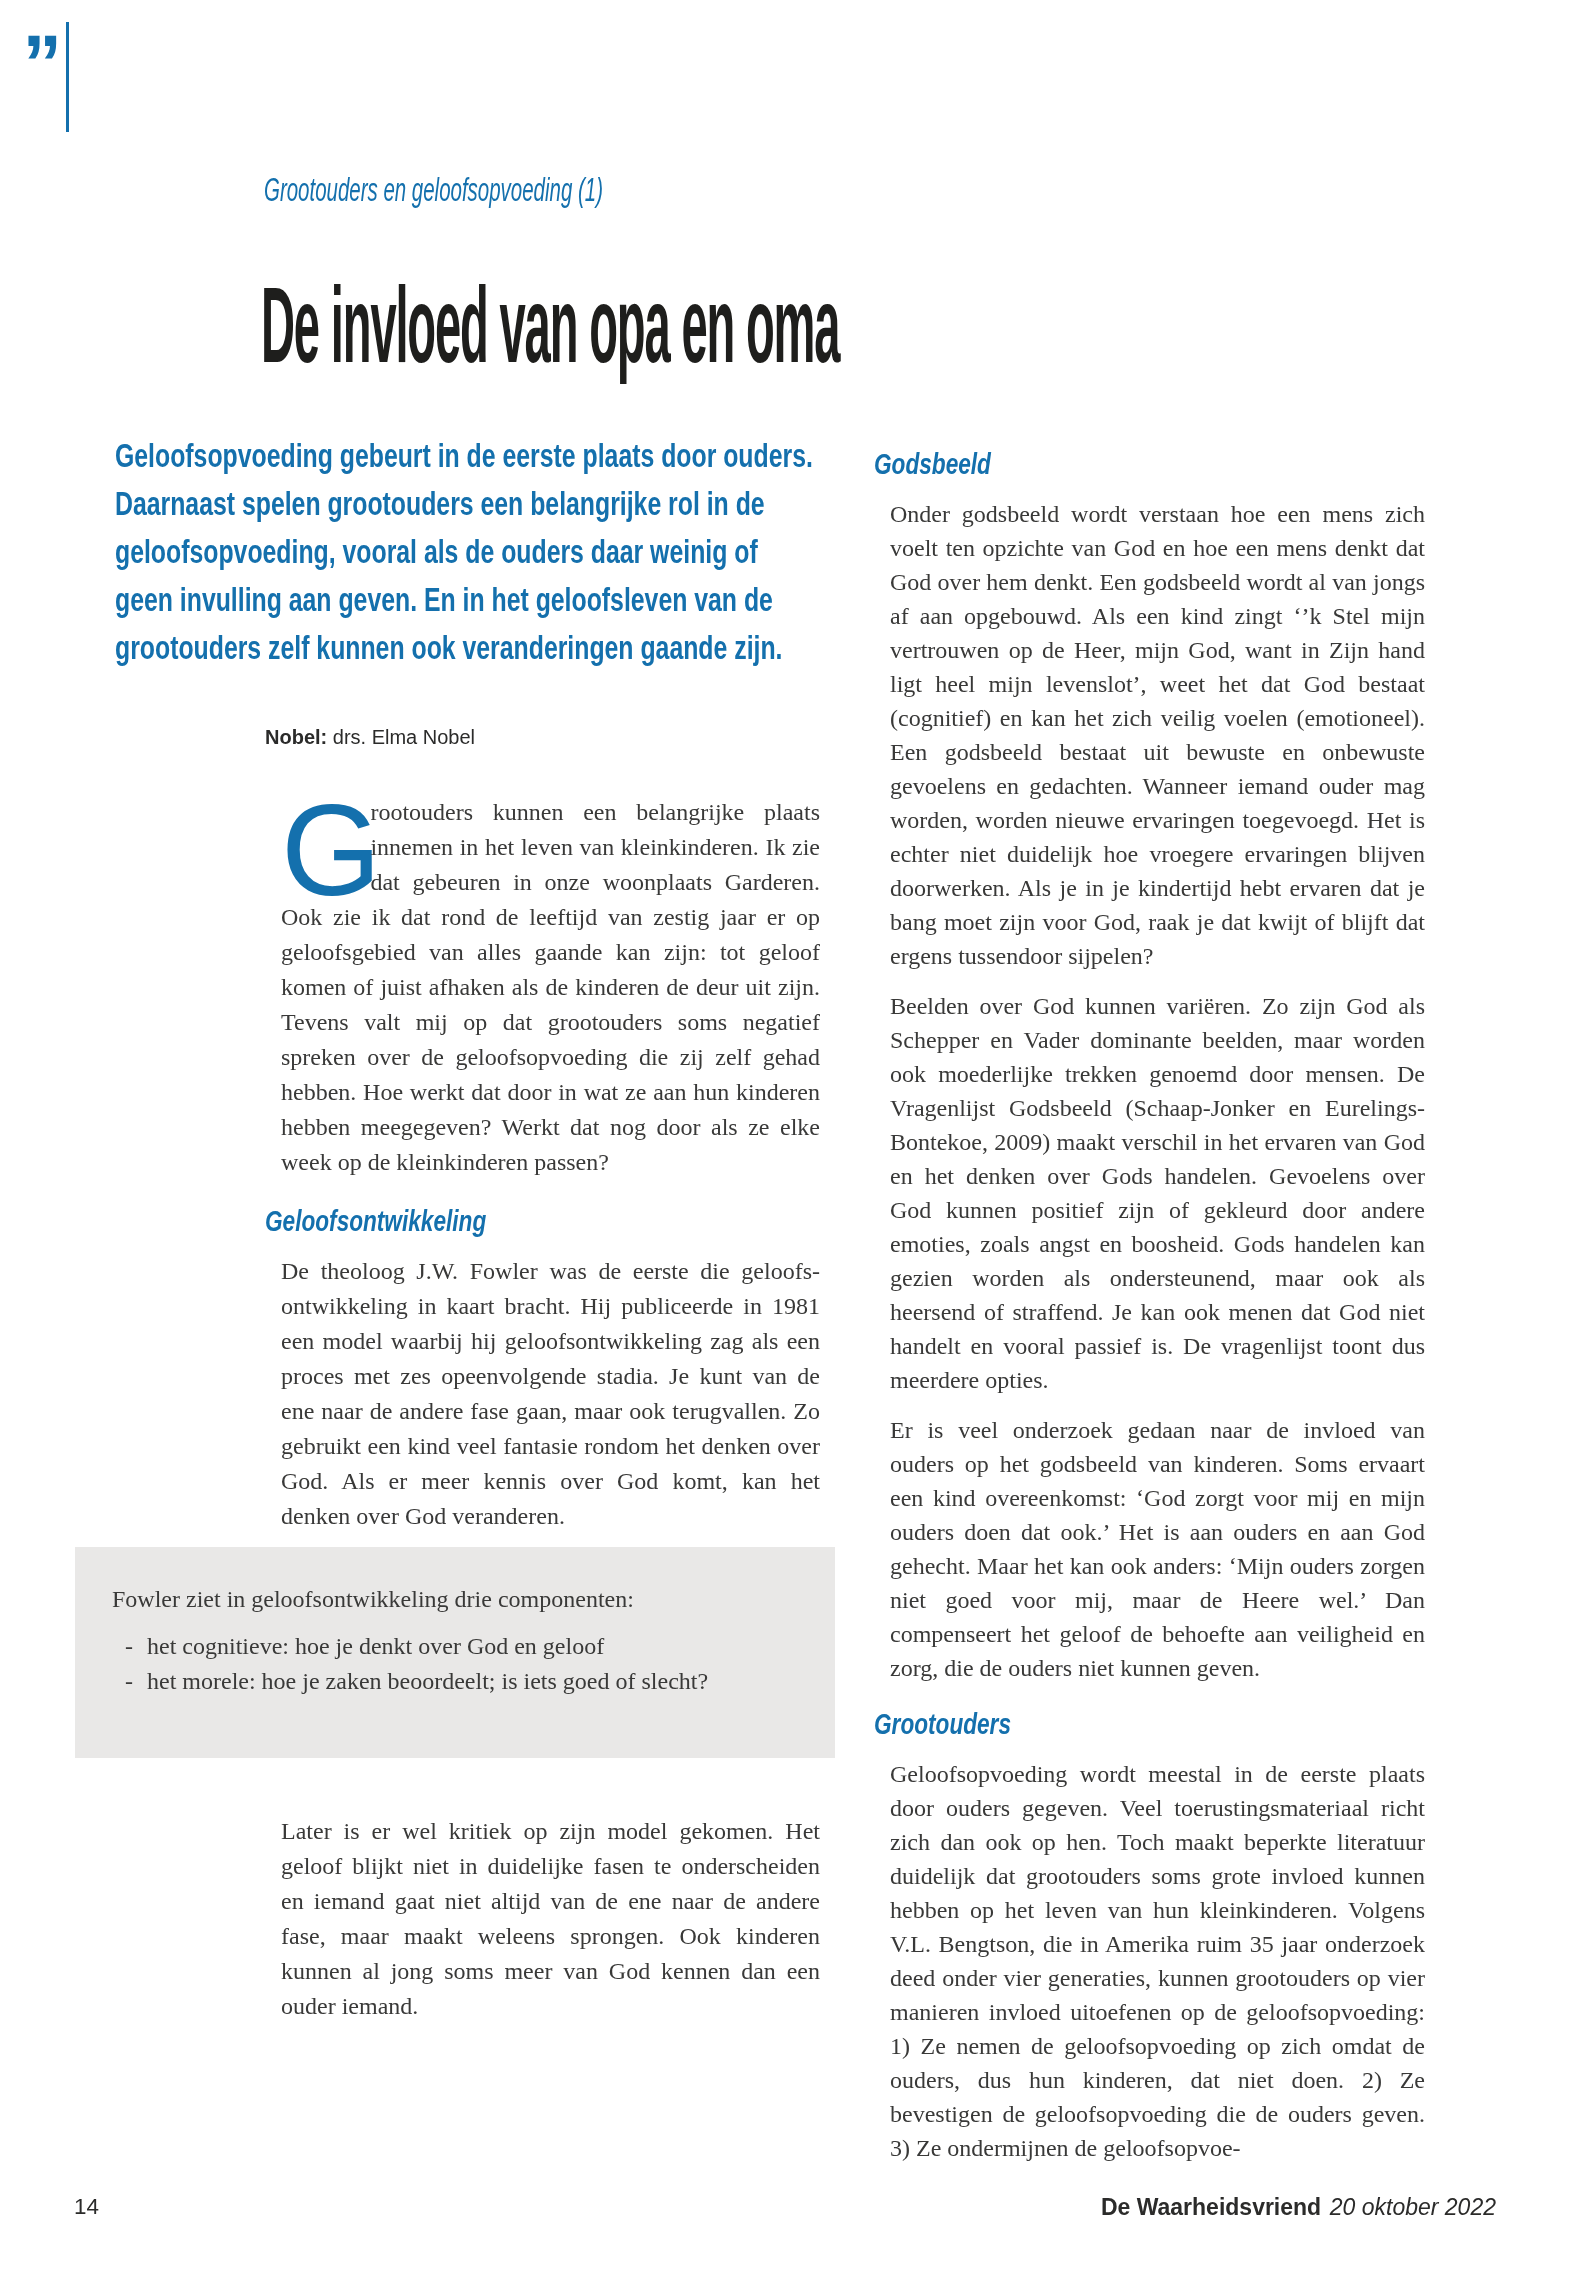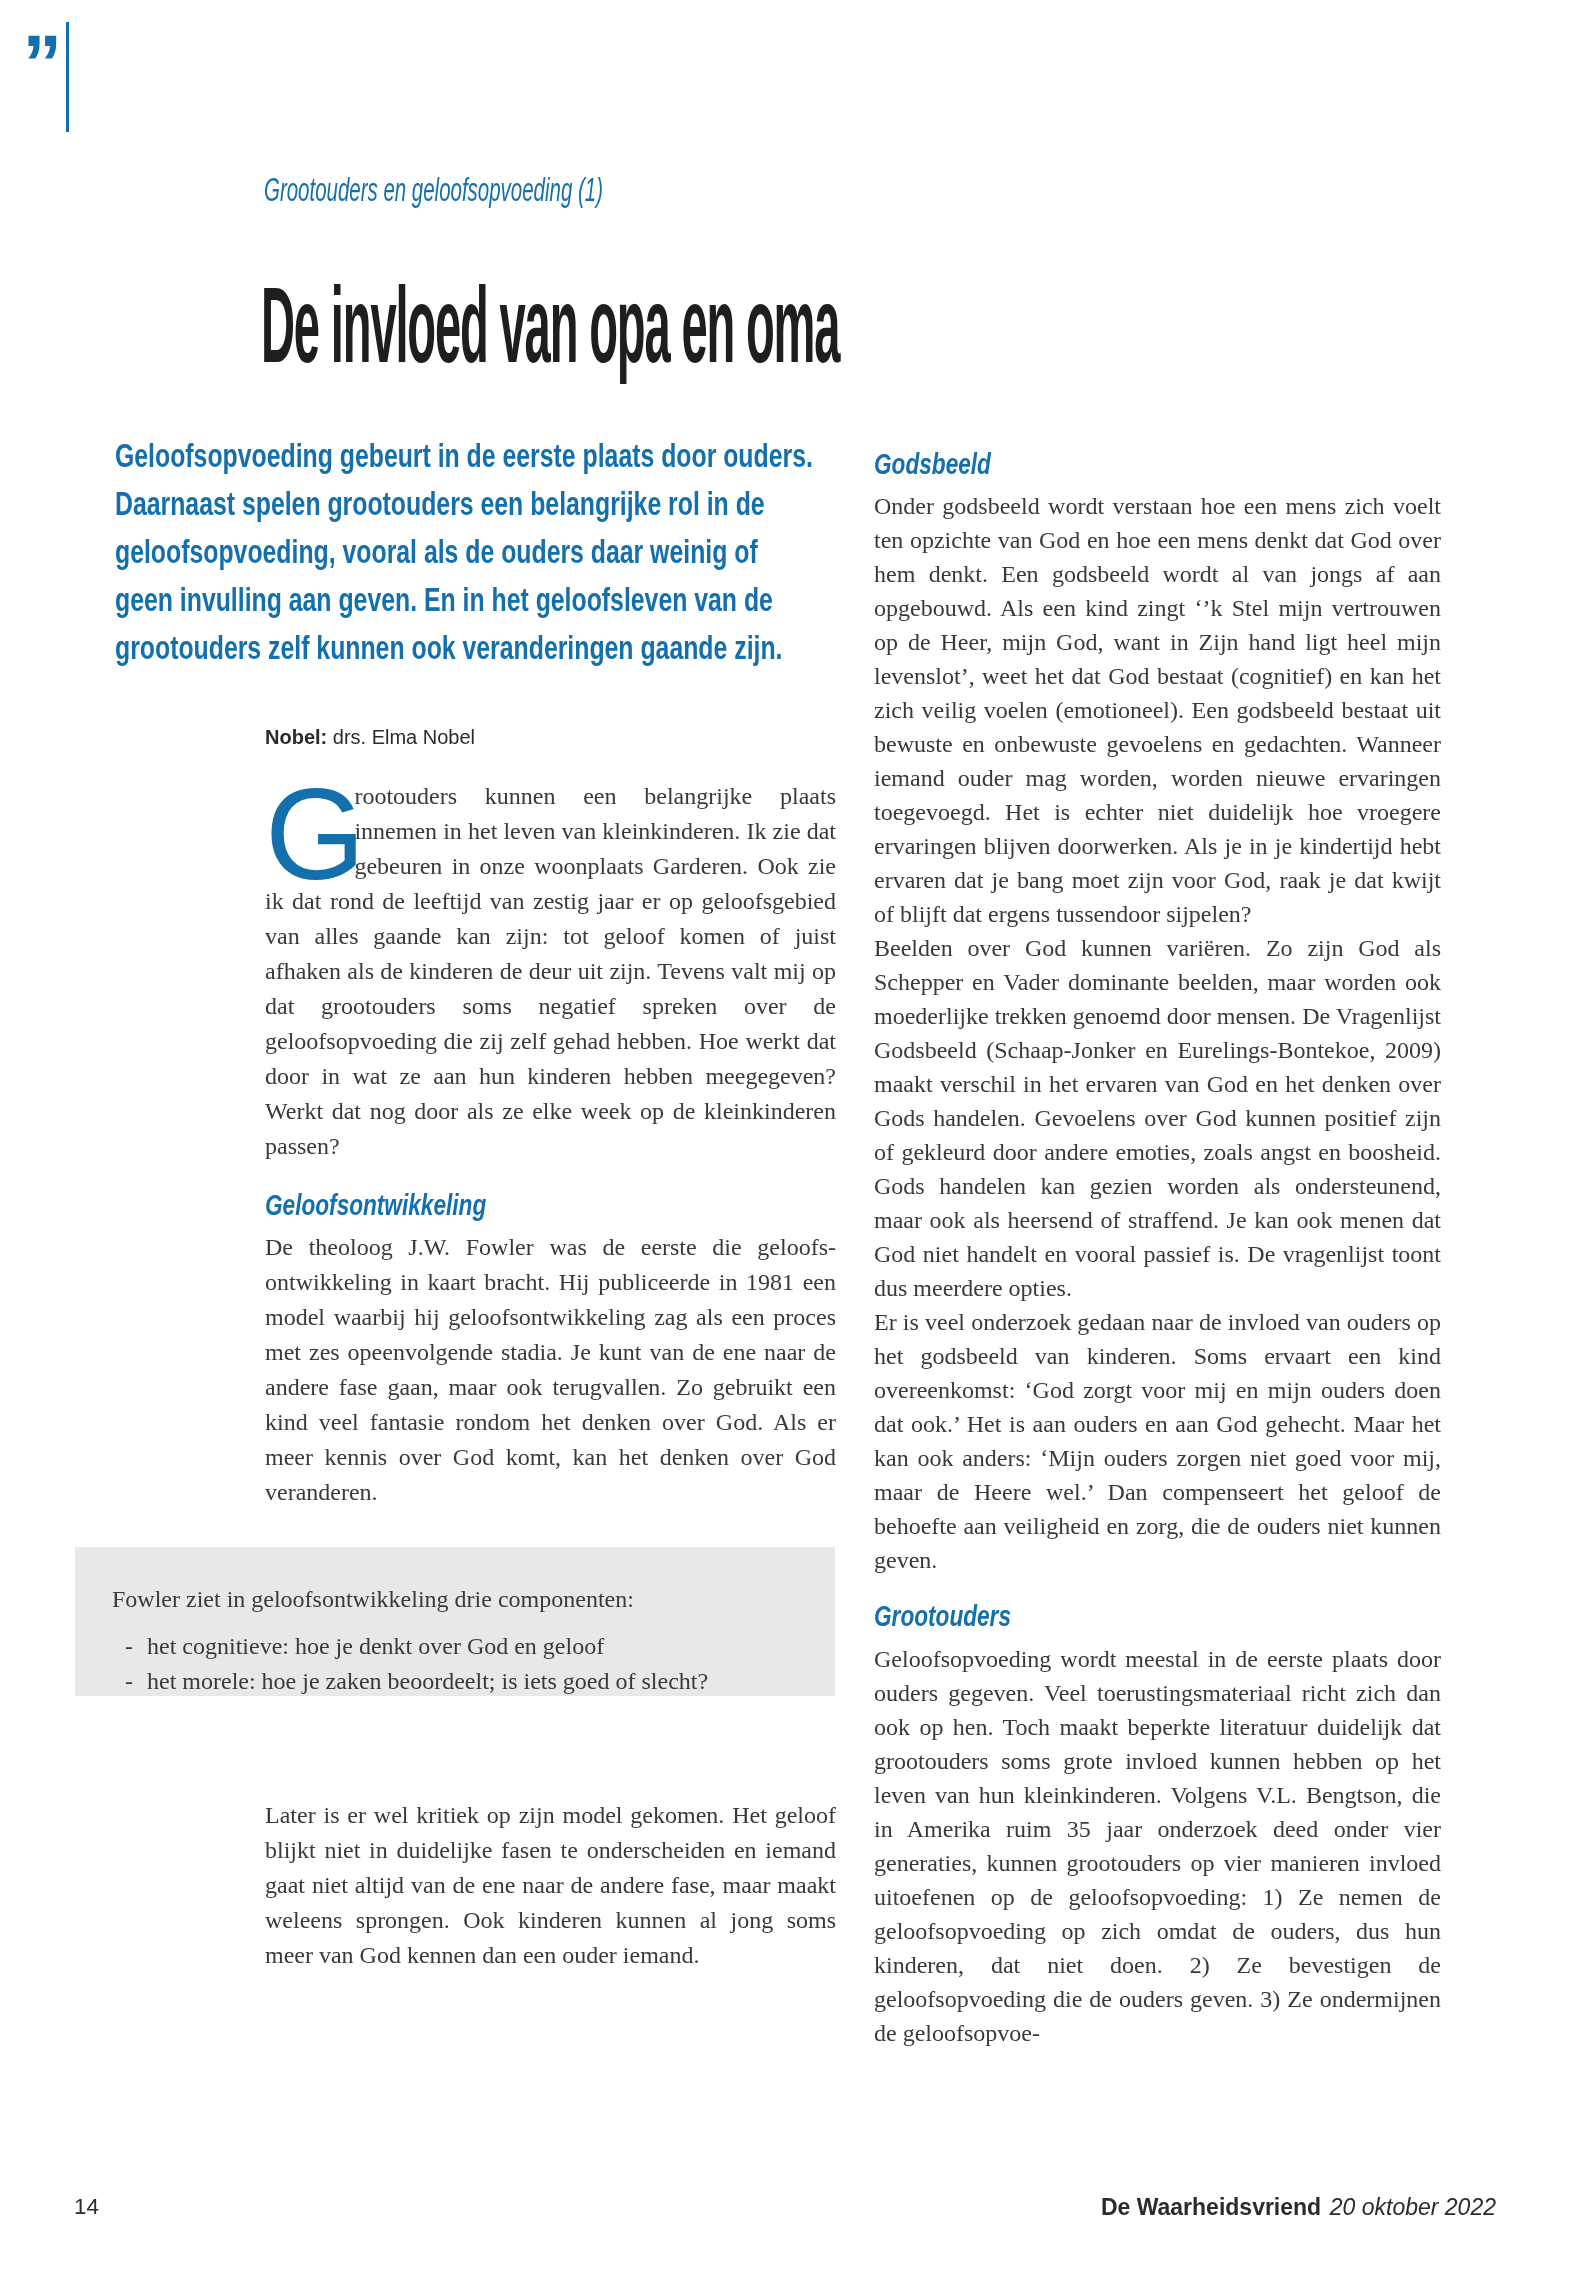--- a/index.html
+++ b/index.html
@@ -31,41 +31,41 @@
   }
   .standfirst .line{white-space:nowrap;}
   .byline{
     position:absolute;left:265px;top:725px;
     font:400 20px/1.2 "Liberation Sans", sans-serif;color:#2b2b2a;
   }
   .byline .lbl{font-weight:bold;}
 
   
   .col{position:absolute;width:571px;text-align:justify;}
-  .col p{margin:0;font-size:24px;line-height:35px;}
+  .col p{margin:16px;font-size:24px;line-height:35px;}
   #left-flow-1{left:265px;top:779px;}
   #left-flow-2{left:265px;top:1798px;}
   #right-flow{left:874px;top:449px;width:567px;}
   #right-flow p{line-height:34px;}
 
   .dropcap{
     float:left;color:#1470ad;
     font:400 129px/100px "Liberation Sans", sans-serif;
     width:79px;height:98px;margin:5.2px 10.4px 0 0;
   }
   .sec-heading{
     font:italic bold 29px/1.1 "Liberation Sans", sans-serif;color:#1470ad;
     transform:scaleX(0.78);transform-origin:0 0;white-space:nowrap;
     margin:0 0 8.6px 0;text-align:left;
   }
   .mt{margin-top:26px;}
   .gap-top{margin-top:35px !important;}
 
   .fowler-box{
-    position:absolute;left:75px;top:1547px;width:760px;height:149px;
+    position:absolute;left:75px;top:1547px;width:760px;height:211px;
     background:#e9e8e7;box-sizing:border-box;padding:35px 36px 0 37px;
     font-size:24px;line-height:35px;color:#393938;text-align:left;font-family:Liberation Serif, serif;
   }
   .fowler-box p{margin:0;}
   .fowler-box ul{list-style:none;margin:12px;padding:0;}
   .fowler-box li{position:relative;padding-left:23px;}
   .fowler-box li::before{content:"-";position:absolute;left:0.9px;top:0;}
 
   .footer-page-num{
     position:absolute;left:74px;top:2194px;

